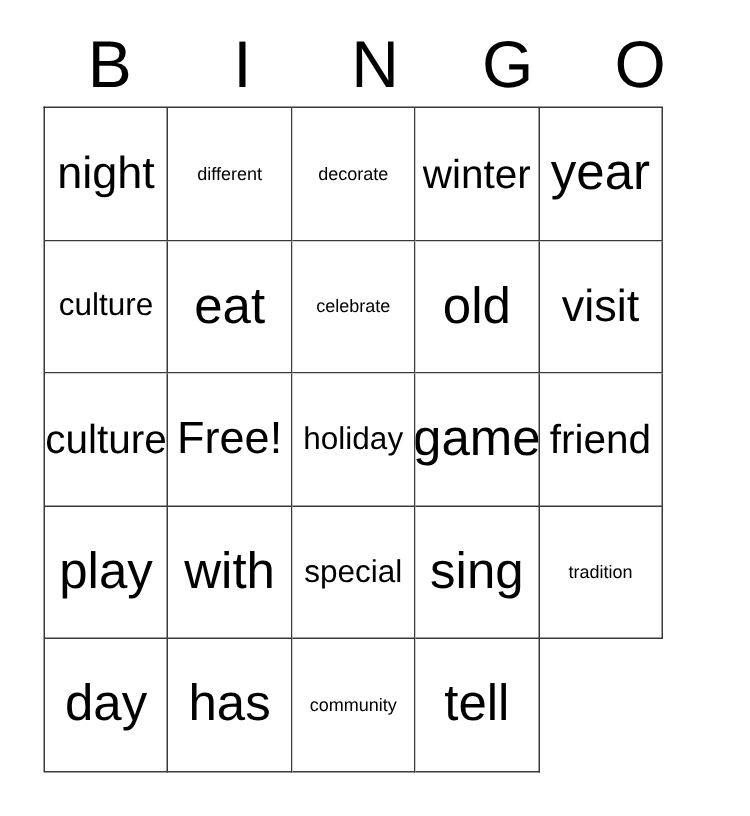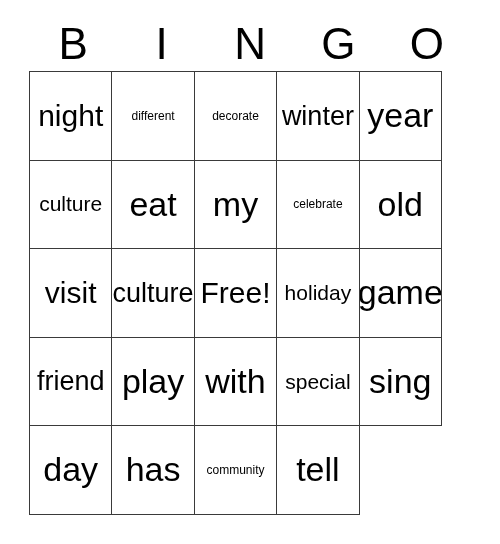--- a/index.html
+++ b/index.html
@@ -108,23 +108,20 @@
         <span class="cell-text sz-xl">year</span>
       </div>
 
     <div class="cell">
         <span class="cell-text sz-sm">culture</span>
       </div>
     <div class="cell">
         <span class="cell-text sz-xl">eat</span>
       </div>
     <div class="cell">
-        <span class="cell-text sz-xl">my</span>
-      </div>
-    <div class="cell">
         <span class="cell-text sz-xs">celebrate</span>
       </div>
     <div class="cell">
         <span class="cell-text sz-xl">old</span>
       </div>
 
     <div class="cell">
         <span class="cell-text sz-lg">visit</span>
       </div>
     <div class="cell">
@@ -150,20 +147,23 @@
         <span class="cell-text sz-xl">with</span>
       </div>
     <div class="cell">
         <span class="cell-text sz-sm">special</span>
       </div>
     <div class="cell">
         <span class="cell-text sz-xl">sing</span>
       </div>
 
     <div class="cell">
+        <span class="cell-text sz-xs">tradition</span>
+      </div>
+    <div class="cell">
         <span class="cell-text sz-xl">day</span>
       </div>
     <div class="cell">
         <span class="cell-text sz-xl">has</span>
       </div>
     <div class="cell">
         <span class="cell-text sz-xs">community</span>
       </div>
     <div class="cell">
         <span class="cell-text sz-xl">tell</span>

